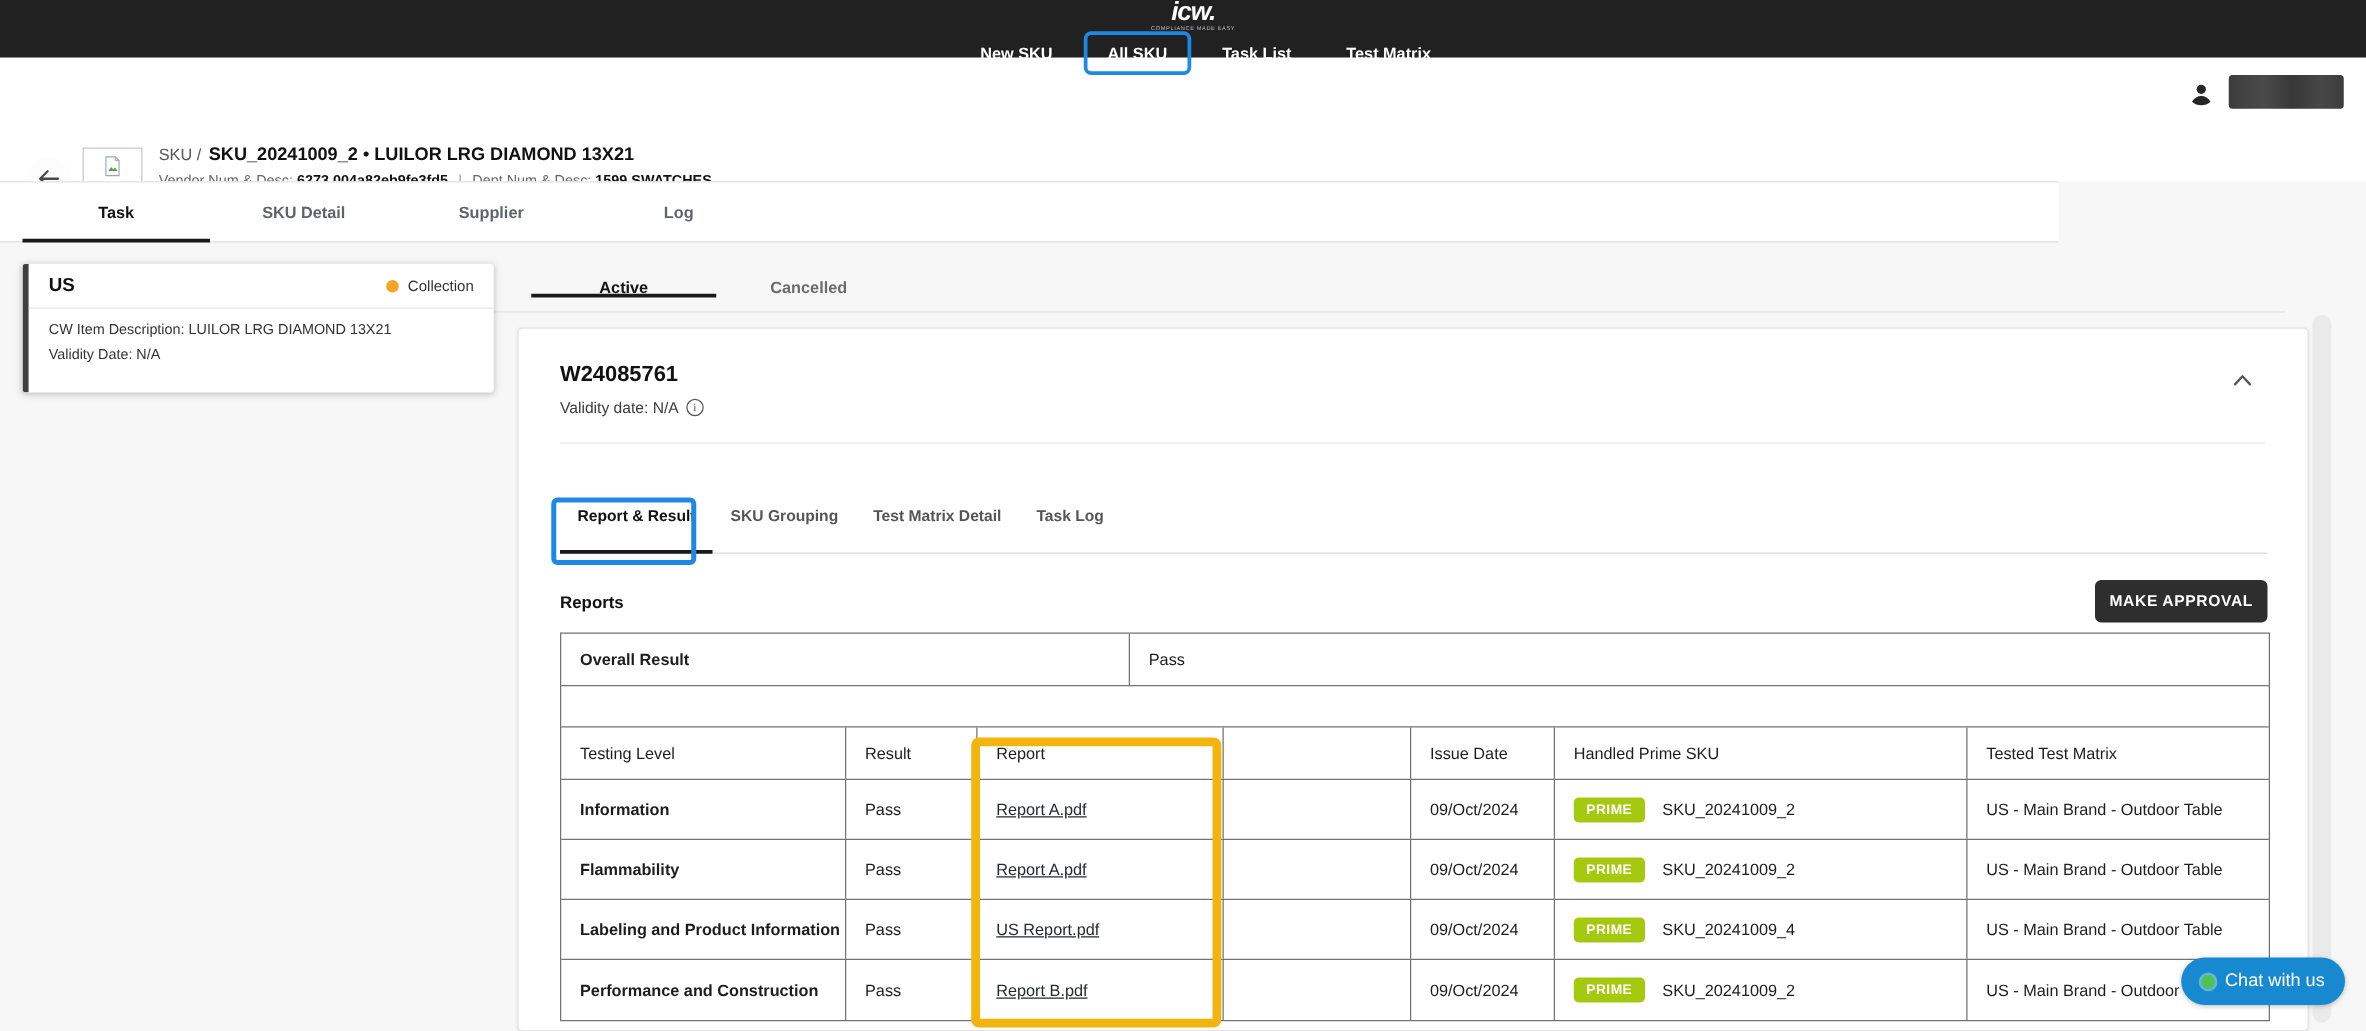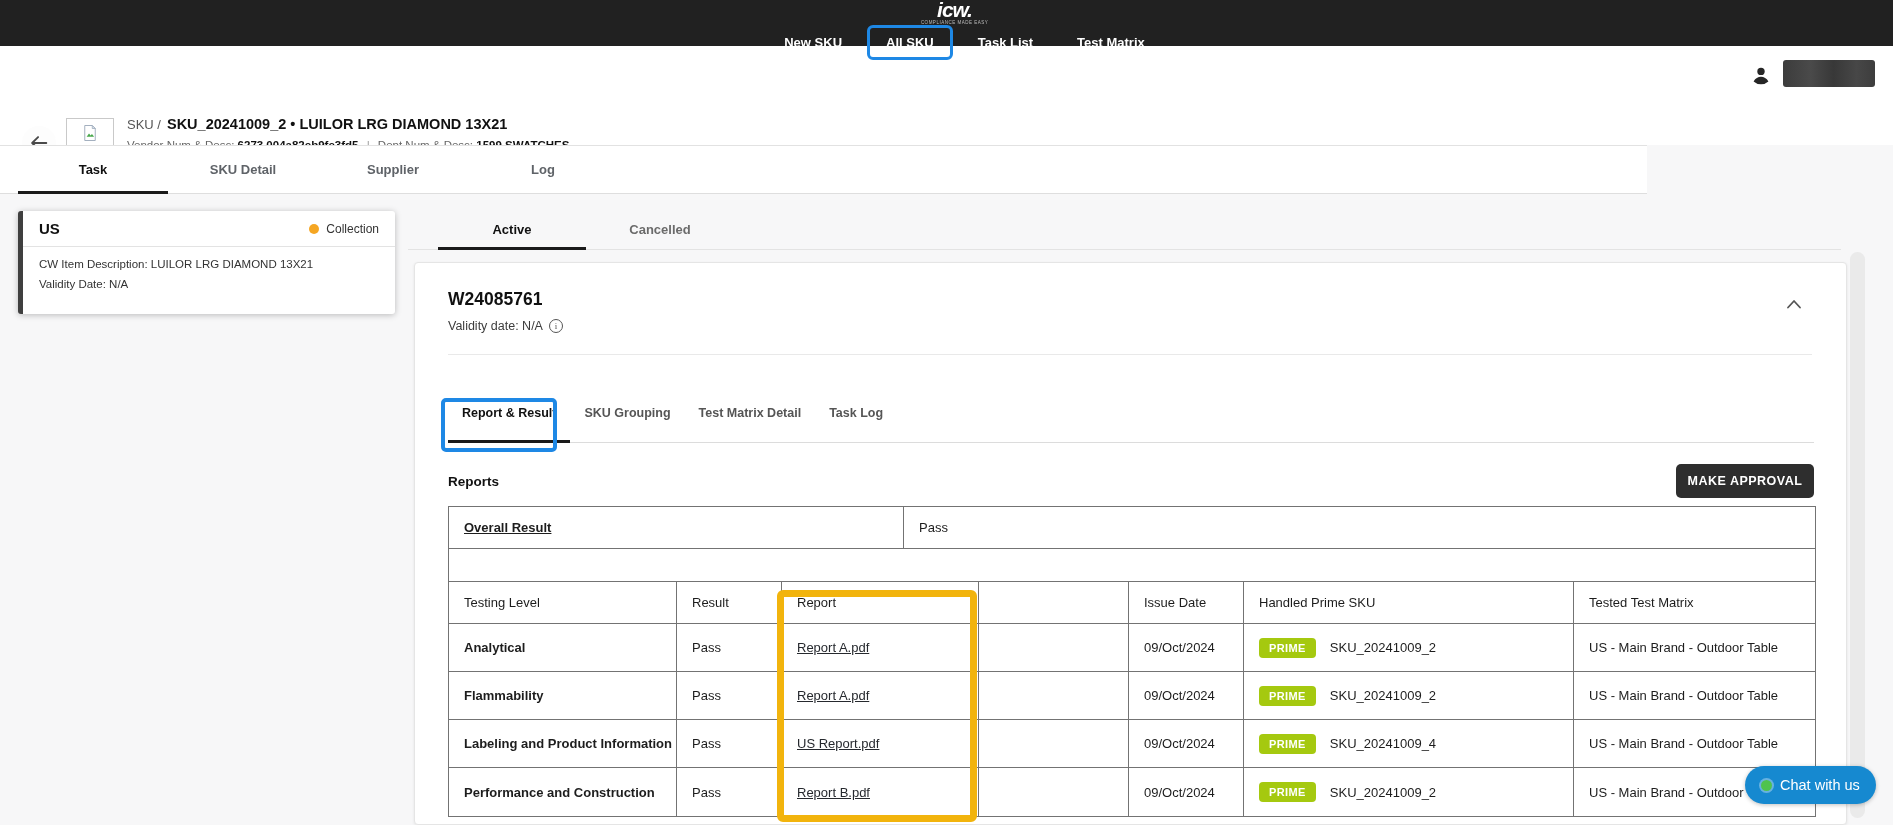--- a/index.html
+++ b/index.html
@@ -47,22 +47,22 @@
   .task-card-head { height:36px; padding:0 16px; display:flex; align-items:center; justify-content:space-between;
                     border-bottom:1px solid #e3e3e3; }
   .task-title { font-size:15px; font-weight:700; color:#111; }
   .task-status { display:flex; align-items:center; gap:7px; font-size:12px; color:#333; }
   .dot-orange { width:10px; height:10px; border-radius:50%; background:#f5a623; }
   .task-card-body { padding:9px 16px; font-size:11.5px; color:#333; }
   .task-card-body div { line-height:16px; }
   .task-card-body div + div { margin-top:4px; }
 
   
-  .wf-tabs { position:absolute; left:408px; top:210px; width:1433px; height:40px;
-             border-bottom:1px solid #e3e3e3; display:flex; padding-left:30px; z-index:3; }
+  .wf-tabs { position:absolute; left:395px; top:210px; width:1433px; height:40px;
+             border-bottom:1px solid #e3e3e3; display:flex; padding-left:30px; z-index:3;align-items:center; }
   .wf-tab { width:148px; display:flex; align-items:center; justify-content:center; font-size:13px;
             color:#6b6b6b; font-weight:600; position:relative; cursor:pointer; }
   .wf-tab.active { color:#111; font-weight:700; }
   .wf-tab.active::after { content:""; position:absolute; left:0; right:0; bottom:-1px; height:3px; background:#1a1a1a; }
 
   
   .report-card { position:absolute; left:414px; top:262px; width:1433px; height:563px; background:#fff;
                  border:1px solid #e5e5e5; border-radius:4px; box-shadow:0 1px 3px rgba(0,0,0,.08);
                  overflow:hidden; z-index:3; }
   .card-head { position:relative; padding:26px 34px 0 33px; }
@@ -89,21 +89,21 @@
   .tables { margin:7px 32px 0 33px; width:1368px; border:1px solid #737373; }
   .t-row { display:flex; border-bottom:1px solid #737373; }
   .t-row:last-child { border-bottom:none; }
   .t-cell { padding:0 15px; display:flex; align-items:center; font-size:13px; color:#1d1d1d;
             border-right:1px solid #737373; overflow:hidden; white-space:nowrap; }
   .t-cell:last-child { border-right:none; }
   .row-overall { height:42px; }
   .row-spacer { height:33px; }
   .row-head { height:42px; }
   .row-data { height:48px; }
-  .c-ov1 { width:455px; font-weight:700;text-decoration:underline; }
+  .c-ov1 { width:455px; font-weight:700; }
   .c-ov2 { width:911px; }
   .c1 { width:228px; } .c2 { width:105px; } .c3 { width:197px; } .c4 { width:150px; }
   .c5 { width:115px; } .c6 { width:330px; } .c7 { width:241px; }
   .row-data .c1 { font-weight:700; }
   .pdf-link { color:#26292e; text-decoration:underline; cursor:pointer; }
   .prime-badge { background:#a5c90f; color:#fff; font-size:11px; font-weight:700; letter-spacing:.4px;
                  border-radius:4px; padding:4px 10px; margin-right:14px; }
 
   
   .anno-blue-subtab { position:absolute; left:441px; top:398px; width:116px; height:54px;
@@ -258,21 +258,21 @@
       <div class="t-cell c1">Testing Level</div>
       <div class="t-cell c2">Result</div>
       <div class="t-cell c3">Report</div>
       <div class="t-cell c4"></div>
       <div class="t-cell c5">Issue Date</div>
       <div class="t-cell c6">Handled Prime SKU</div>
       <div class="t-cell c7">Tested Test Matrix</div>
     </div>
 
     <div class="t-row row-data">
-      <div class="t-cell c1">Analytical</div>
+      <div class="t-cell c1">Information</div>
       <div class="t-cell c2">Pass</div>
       <div class="t-cell c3">
           <span class="pdf-link">Report A.pdf</span>
         </div>
       <div class="t-cell c4"></div>
       <div class="t-cell c5">09/Oct/2024</div>
       <div class="t-cell c6">
         <span class="prime-badge">PRIME</span>
         <span>SKU_20241009_2</span>
       </div>

